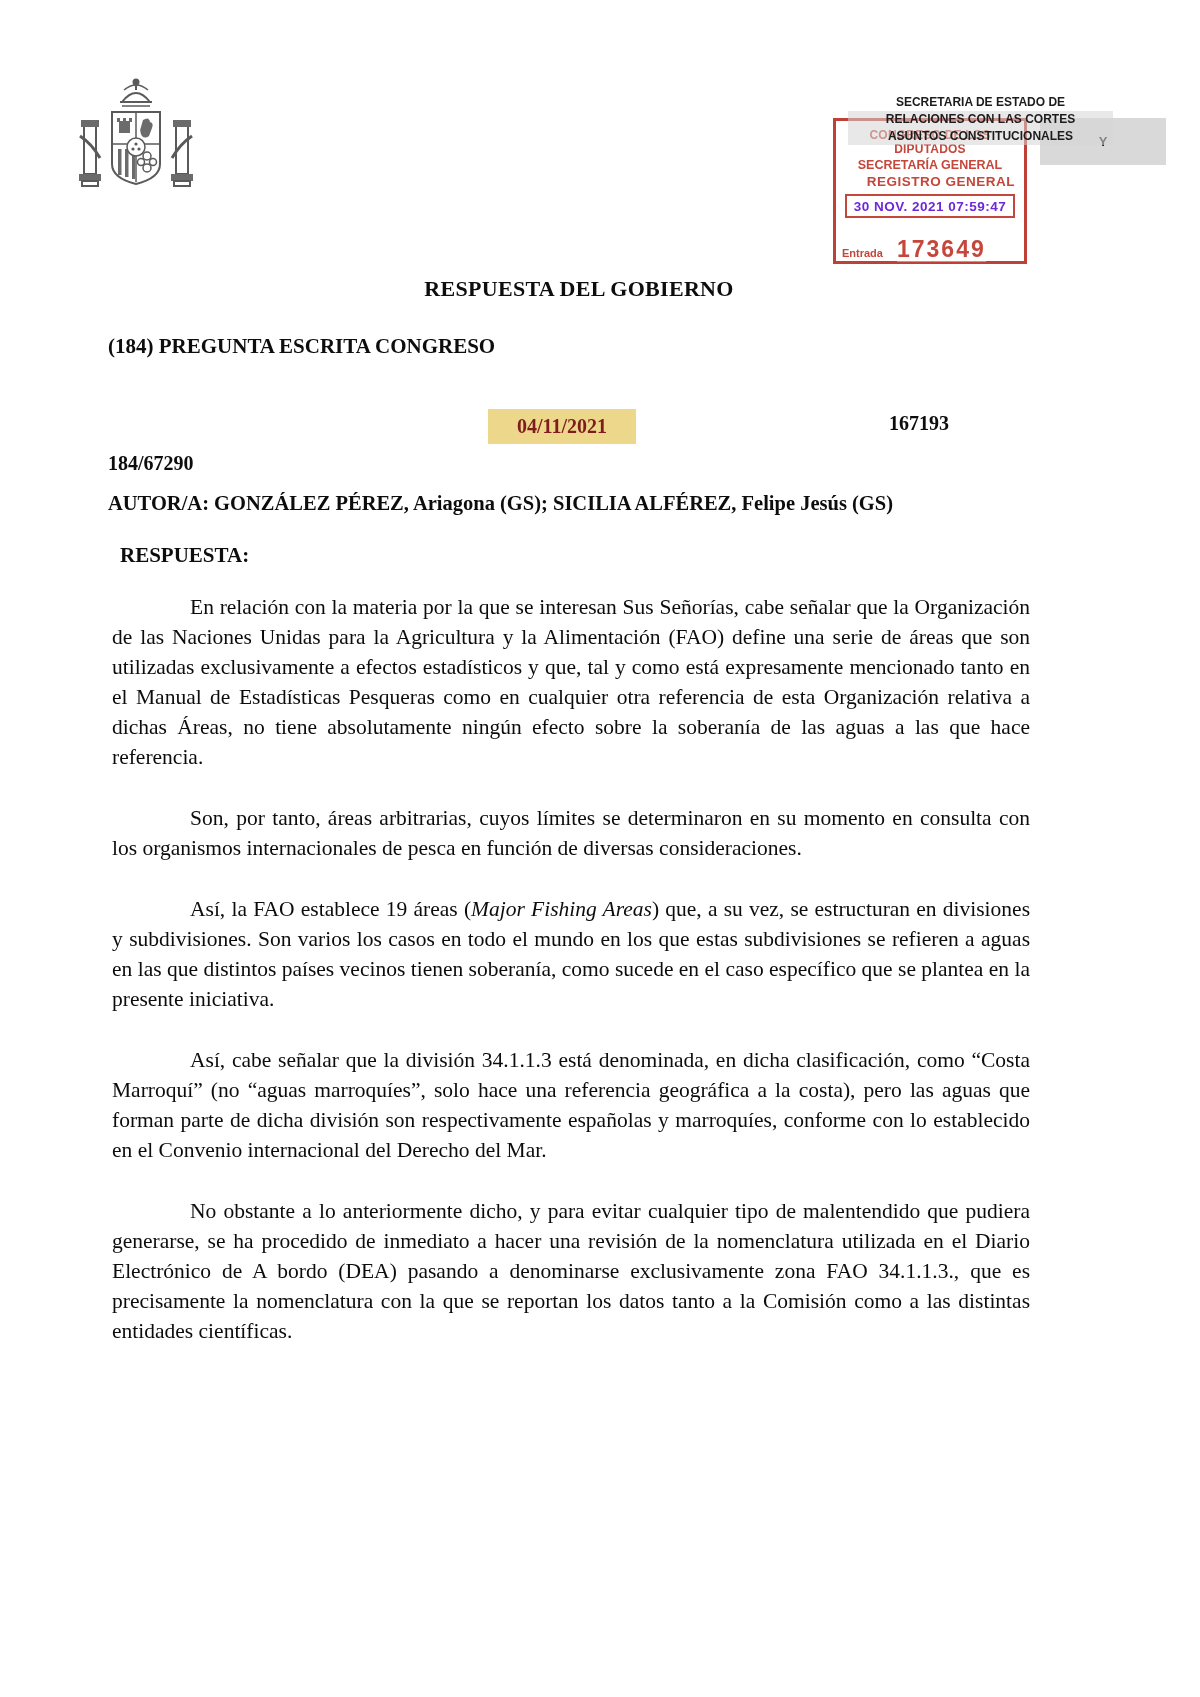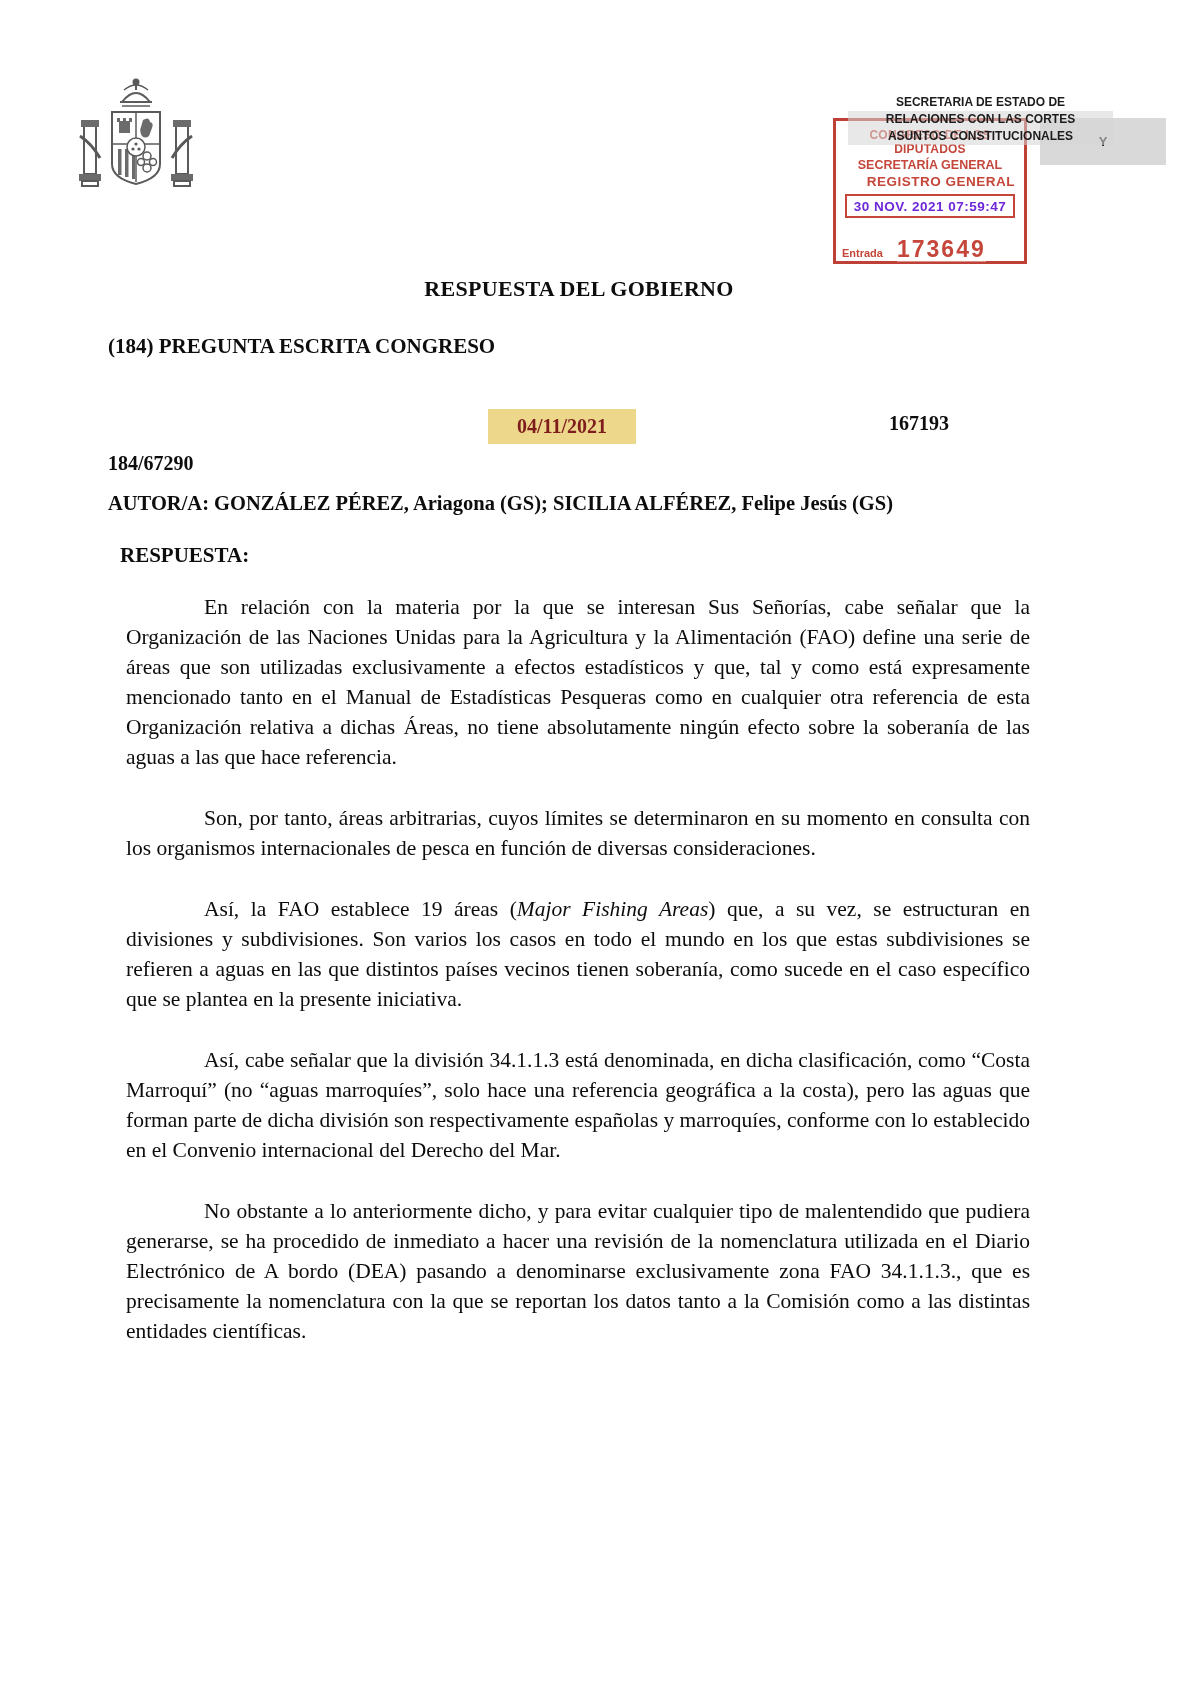--- a/index.html
+++ b/index.html
@@ -72,21 +72,21 @@
   .ref-right{position:absolute;left:865px;top:412px;font-weight:bold;font-size:20px;margin-left:24px;}
   .author-line{position:absolute;left:108px;top:492px;width:980px;font-weight:bold;font-size:20.5px;}
   .respuesta-heading{position:absolute;left:120px;top:543px;font-weight:bold;font-size:21px;}
 
   
   .body-text{
     position:absolute;left:108px;top:592px;width:922px;
     font-size:21.5px;line-height:30px;color:#0c0c0c;
   }
   .body-text p{
-    margin:0 0 31px 18px;text-align:justify;text-indent:78px;
+    margin:0 0 31px 4px;text-align:justify;text-indent:78px;
   }
   .body-text .it{font-style:italic;}
 </style>
 </head>
 <body>
 
 <div class="page">
 
   <div class="emblem">
     <svg viewBox="0 0 128 142" width="128" height="142" xmlns="http://www.w3.org/2000/svg">

